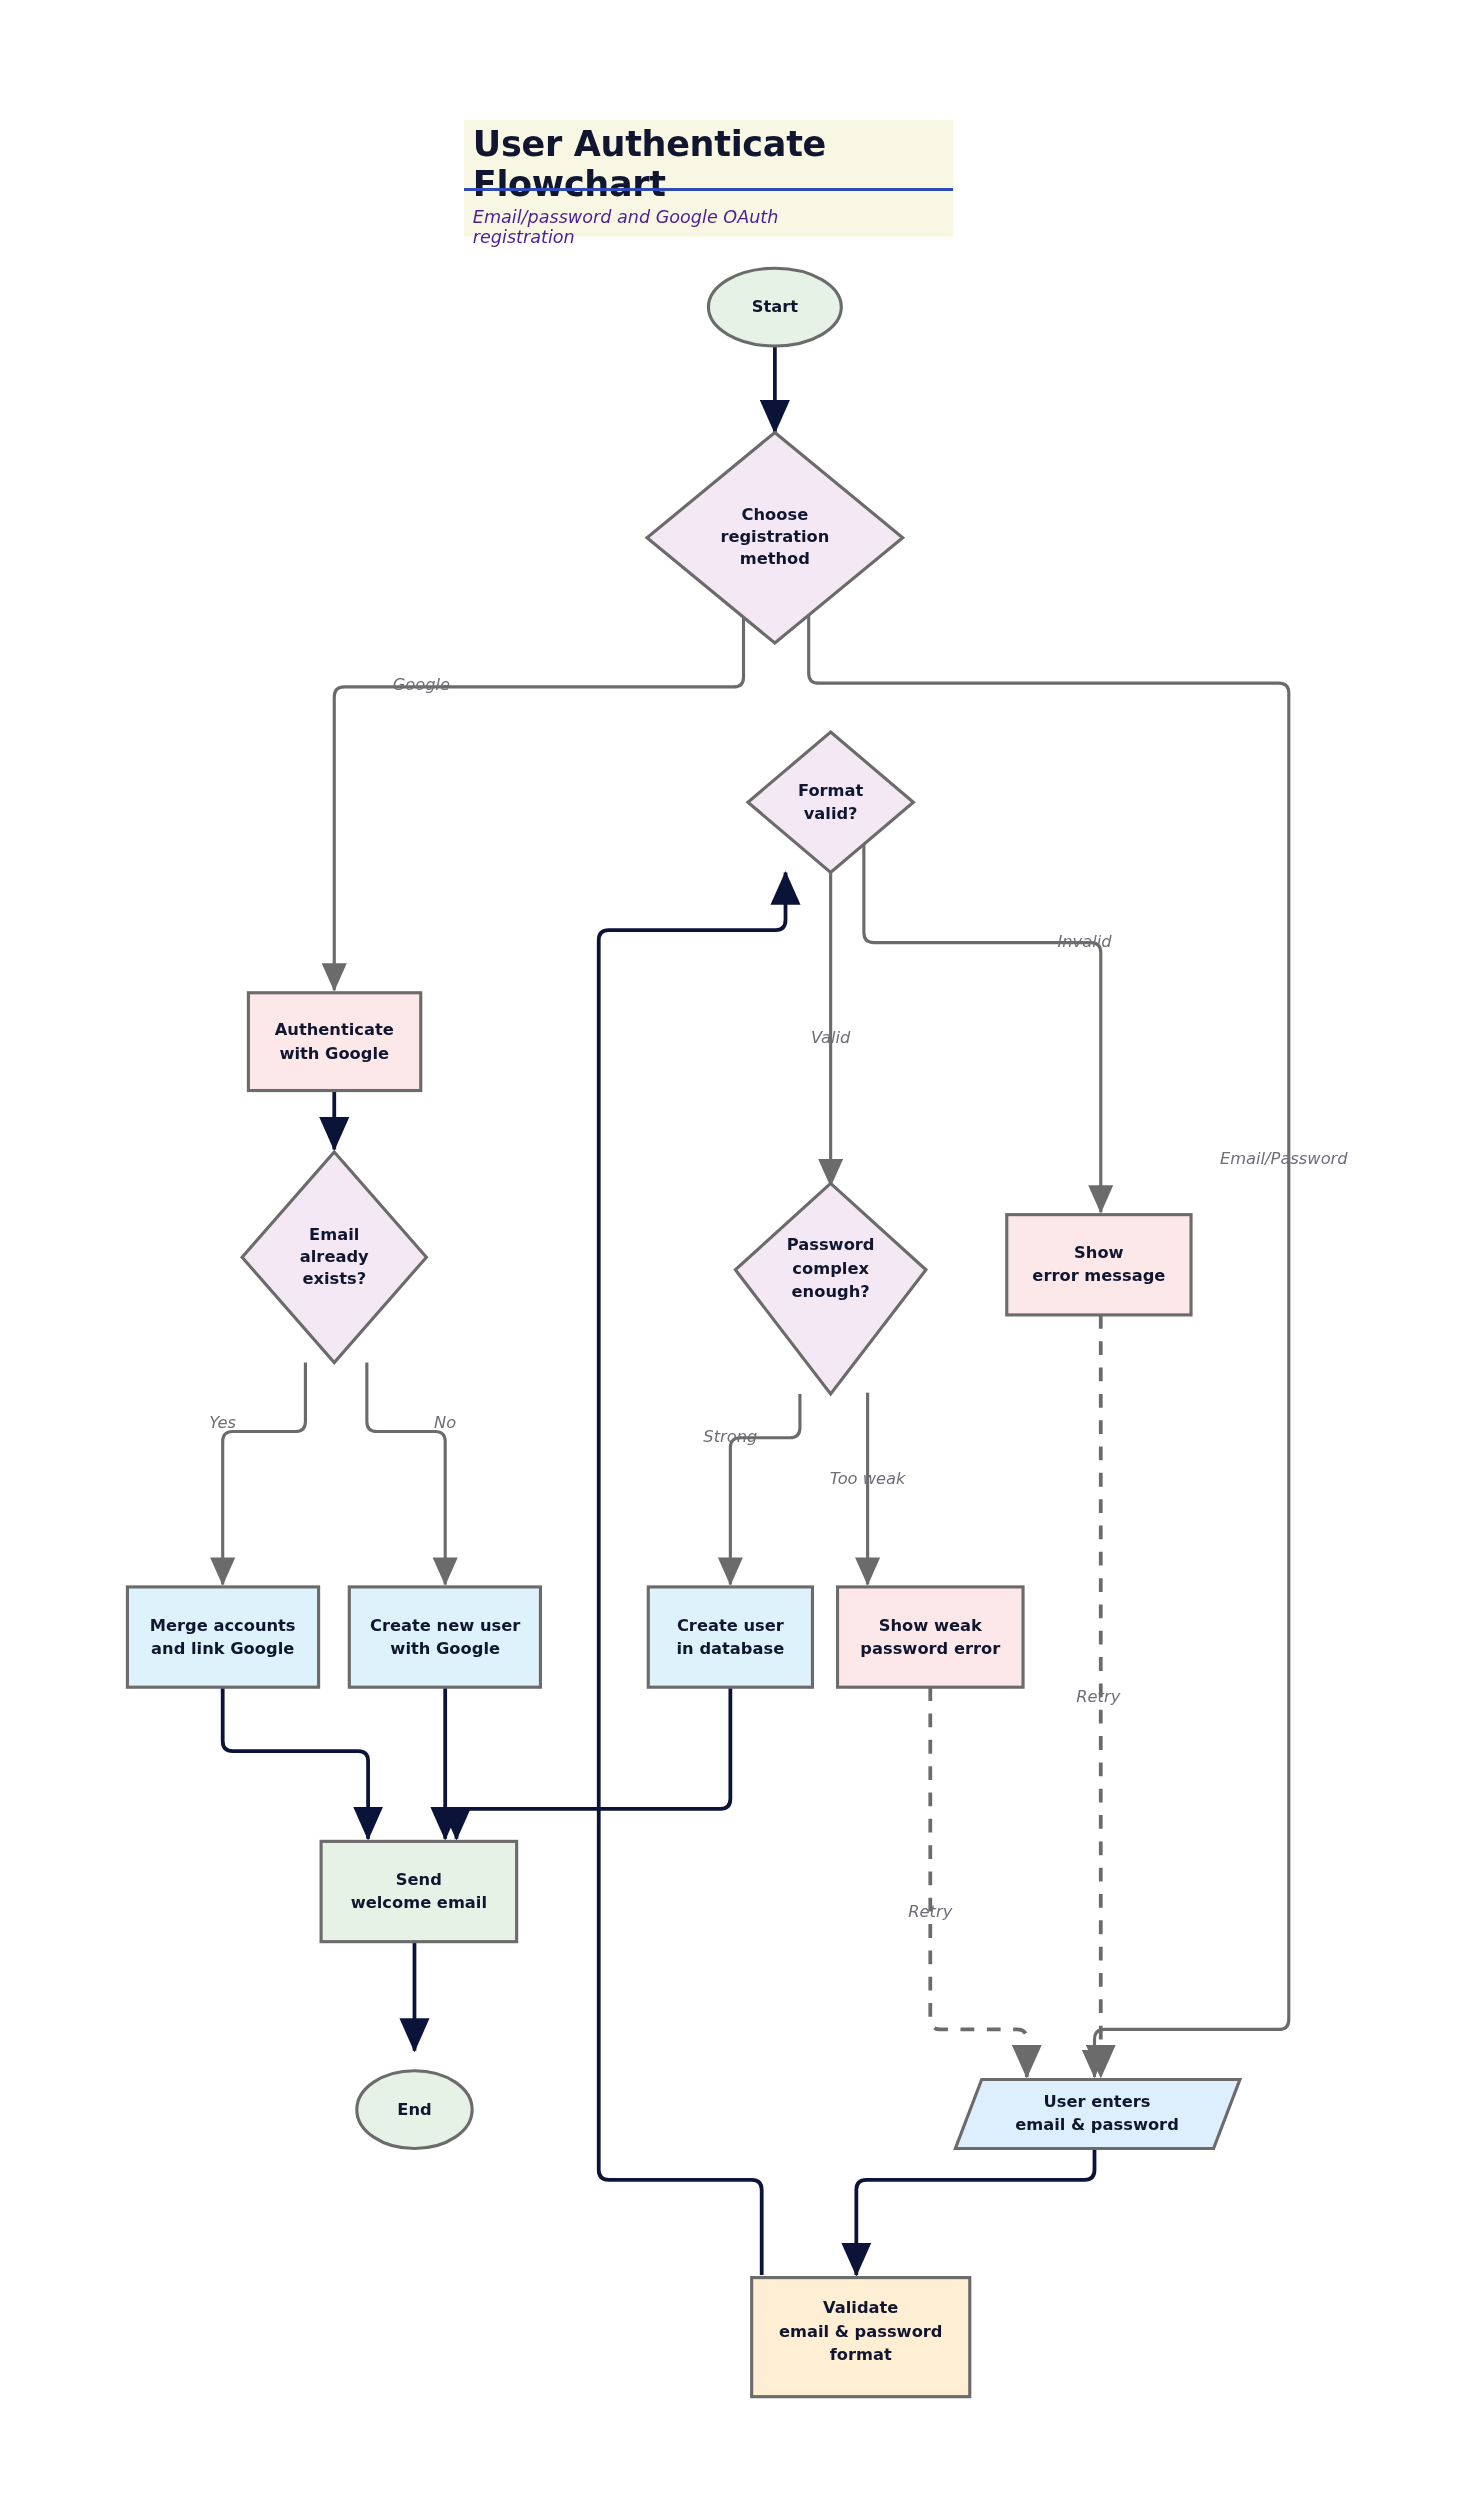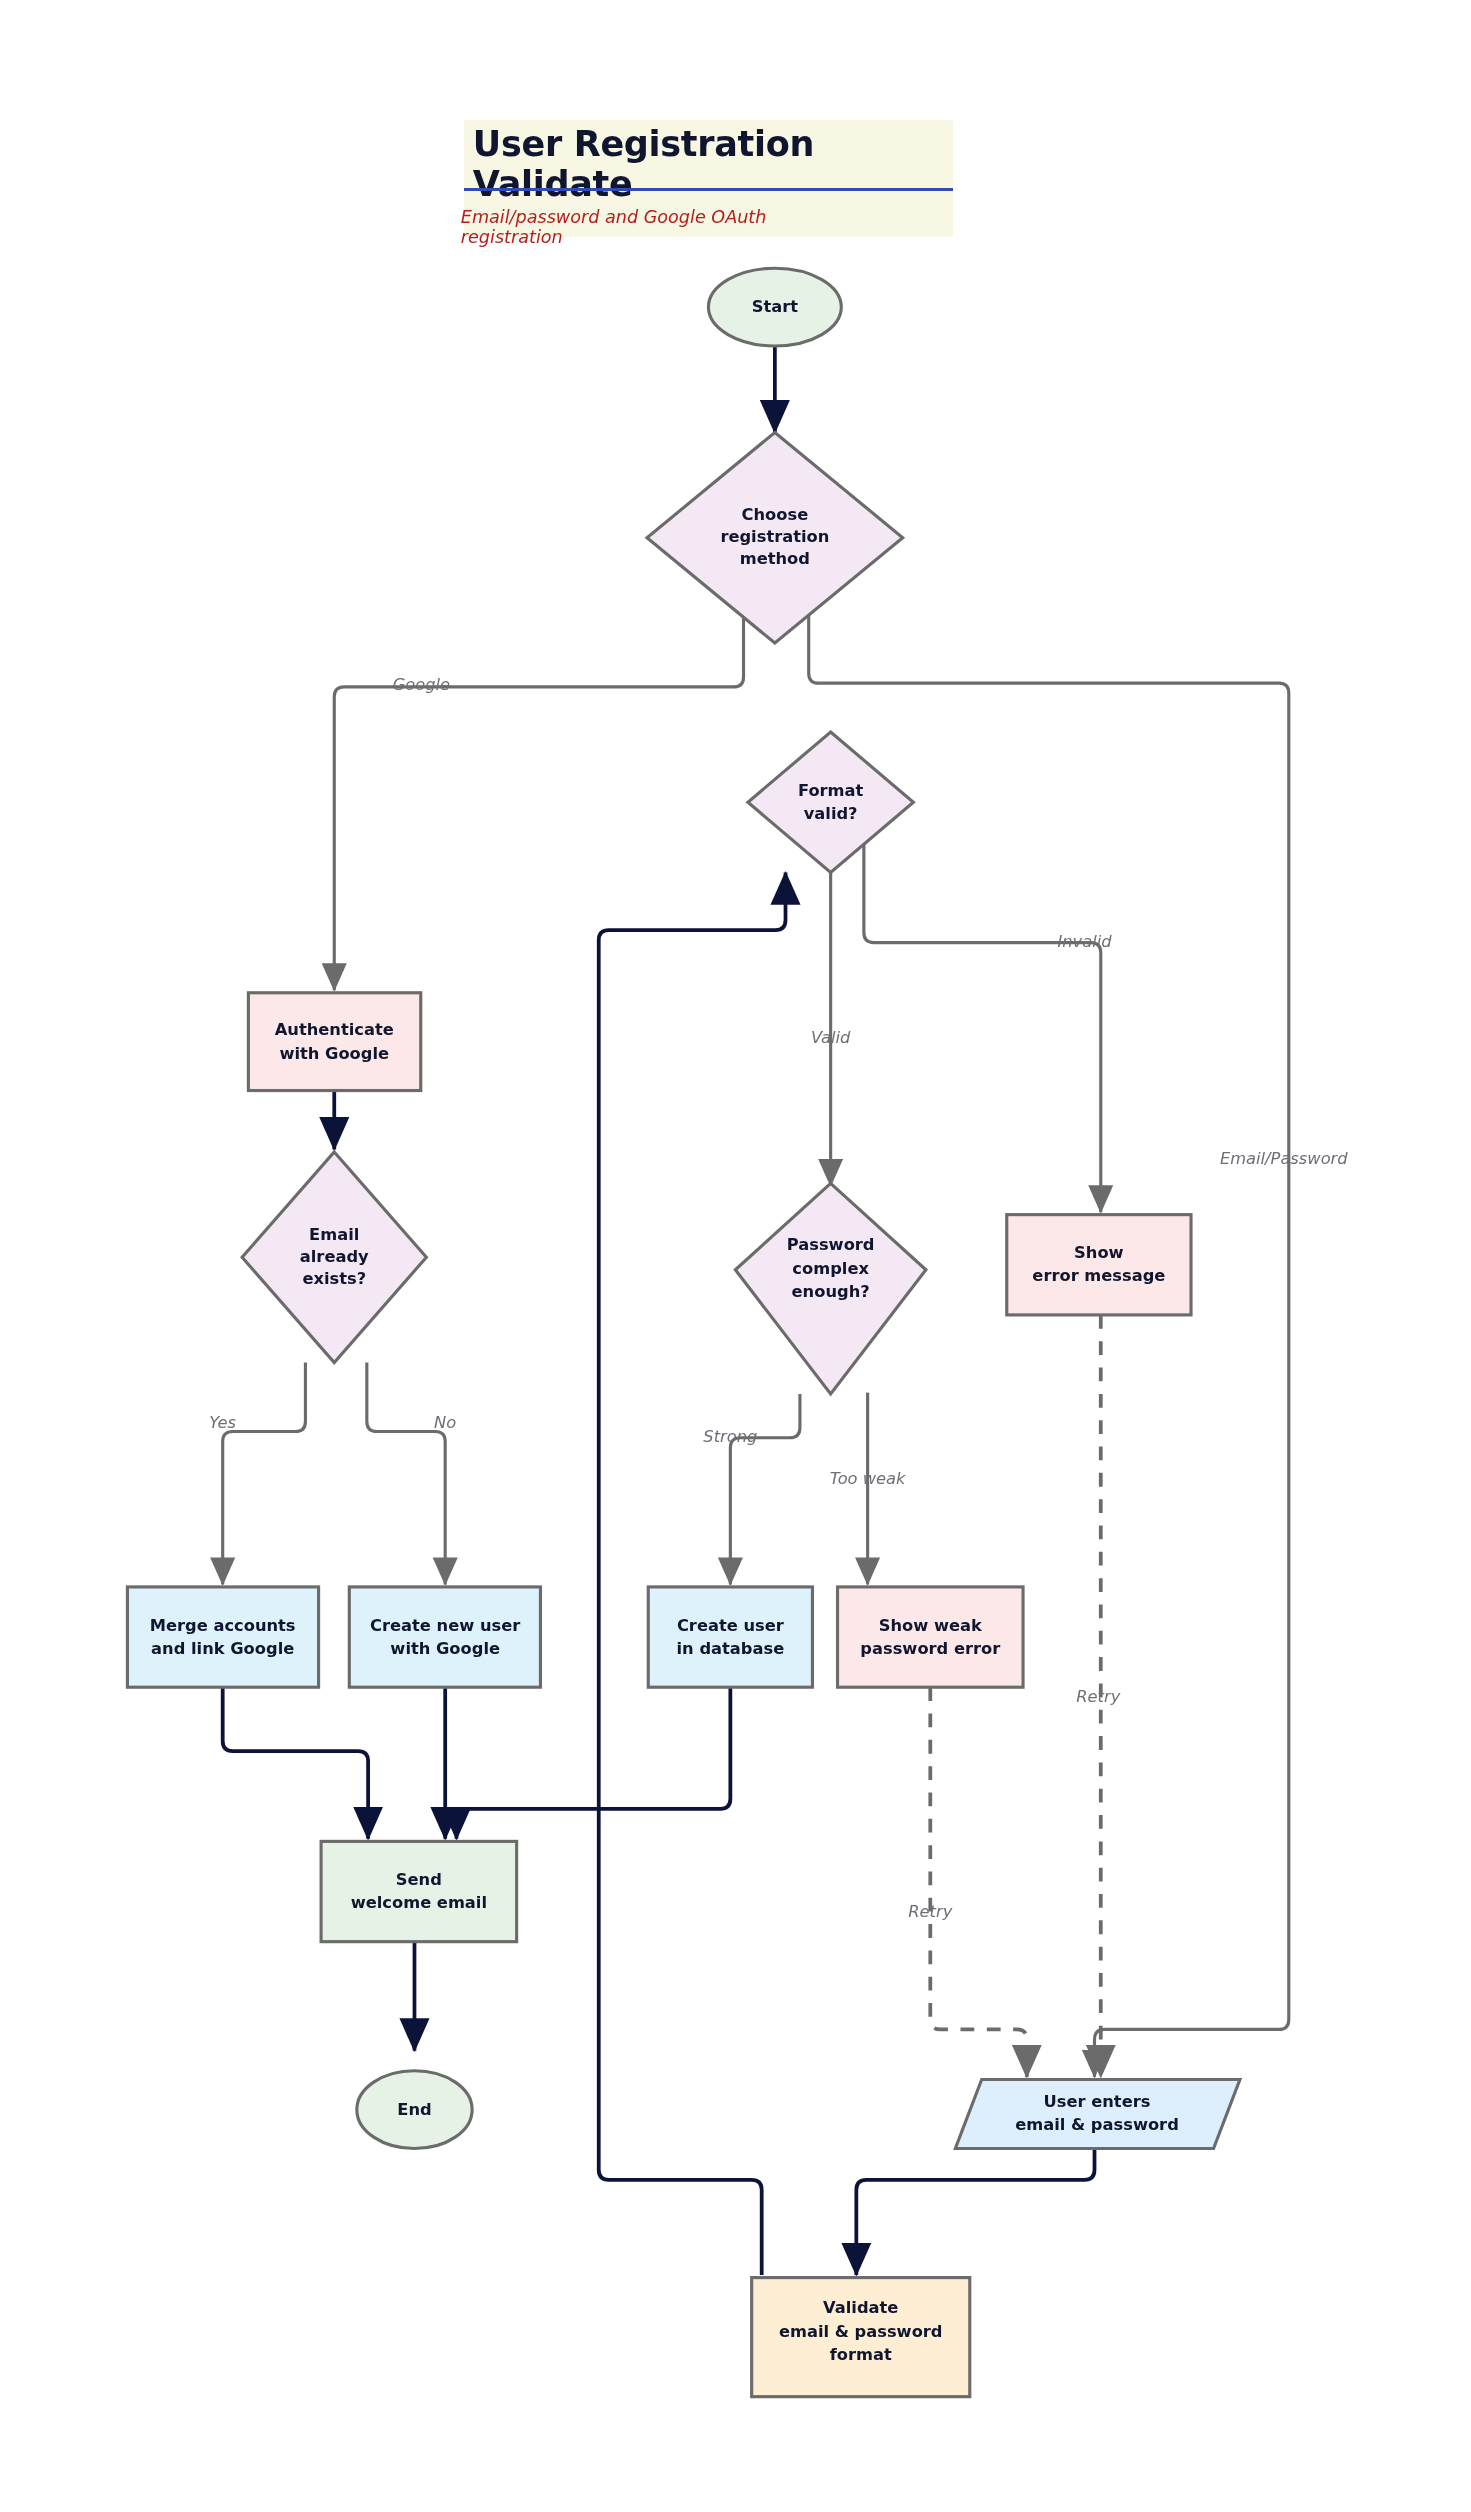--- a/index.html
+++ b/index.html
@@ -44,26 +44,26 @@
   .hdr-rule {
     position: absolute;
     left: 464px;
     top: 188px;
     width: 489px;
     height: 2.5px;
     background: #2f4bb8;
   }
   .hdr-sub {
     position: absolute;
-    left: 452px;
+    left: 464px;
     top: 207px;
     width: 399px;
     font-size: 17.6px;
     font-style: italic;
-    color: #b91c1c;
+    color: #4c1d95;
     padding-left: 8.8px;
     box-sizing: border-box;
     font-family: "DejaVu Sans", sans-serif;
   }
   svg text.nodelbl {
     font-family: "DejaVu Sans", sans-serif;
     font-size: 26px;
     font-weight: 700;
     fill: #10162f;
     text-anchor: middle;
@@ -79,21 +79,21 @@
   }
   .shape { stroke: #6b6b6b; stroke-width: 5; }
   .edge-dark { stroke: #0c1339; stroke-width: 6; fill: none; }
   .edge-gray { stroke: #6b6b6b; stroke-width: 5; fill: none; }
   .edge-dash { stroke: #6b6b6b; stroke-width: 6; fill: none; stroke-dasharray: 22 20; }
 </style>
 </head>
 <body>
 
 <div class="hdr-band"></div>
-<div class="hdr-title">User Registration Validate</div>
+<div class="hdr-title">User Authenticate Flowchart</div>
 <div class="hdr-rule"></div>
 <div class="hdr-sub">Email/password and Google OAuth registration</div>
 
 <svg id="canvas" viewBox="0 0 2348 4008">
   <defs>
     <marker id="ah-dark" markerWidth="10" markerHeight="8" refX="8.6" refY="4" orient="auto" markerUnits="strokeWidth">
       <path d="M0,0 L9,4 L0,8 z" fill="#0c1339"></path>
     </marker>
     <marker id="ah-gray" markerWidth="10" markerHeight="8" refX="8.6" refY="4" orient="auto" markerUnits="strokeWidth">
       <path d="M0,0 L9,4 L0,8 z" fill="#6b6b6b"></path>

